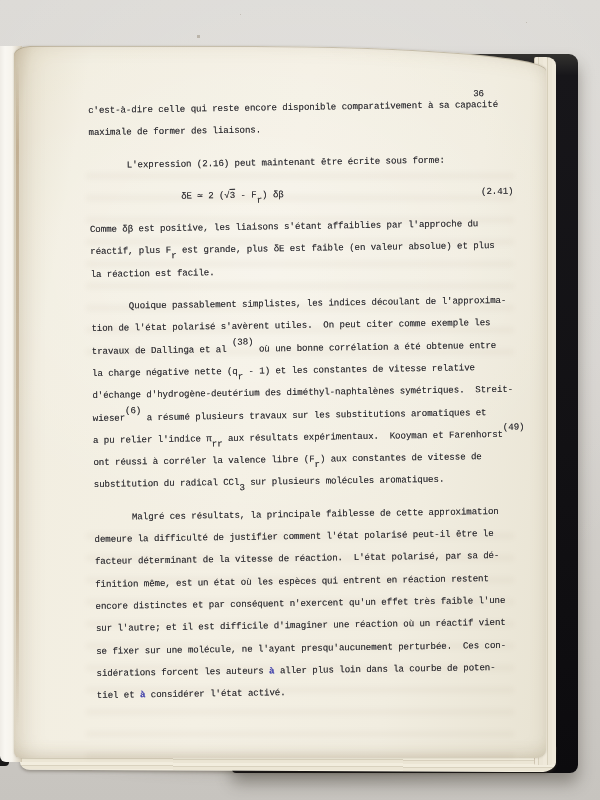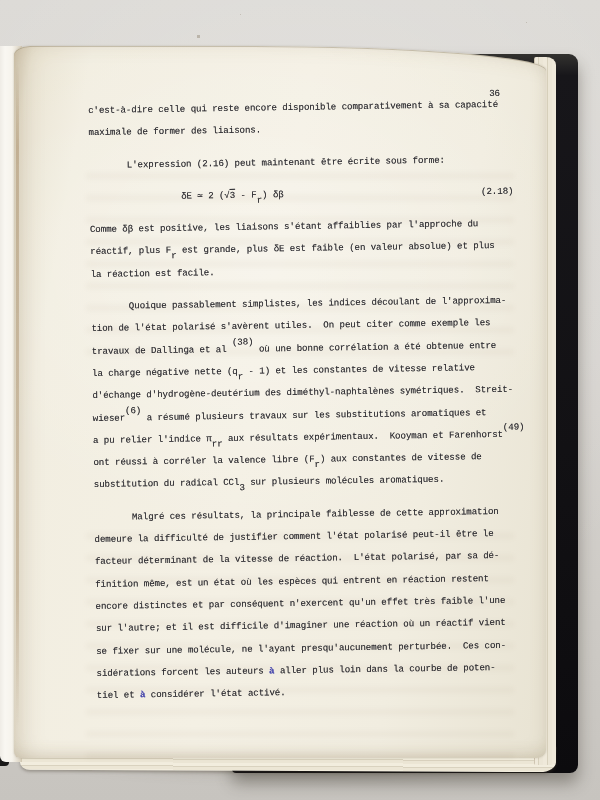--- a/index.html
+++ b/index.html
@@ -96,21 +96,21 @@
   }
   .line{white-space:pre;}
   .para{margin-top:10px;}
   .para:first-of-type{margin-top:0;}
   .eqrow{display:flex;justify-content:space-between;}
   .sup{display:inline-block;transform:translateY(-32%);text-align:center;}
   .sub{display:inline-block;transform:translateY(24%);}
   .ov{text-decoration:overline;}
   .ink-blue{color:var(--blue);font-weight:bold;text-shadow:0 0 .5px rgba(74,74,174,.6);}
   .pagenum{
-    position:absolute;top:-6px;right:12px;line-height:11px;
+    position:absolute;top:-6px;right:28px;line-height:11px;
   }
 </style>
 </head>
 <body>
 
 <div class="wall">
   <div class="specks"></div>
 </div>
 <div class="floor-shadow"></div>
 <div class="cover"></div>
@@ -129,21 +129,21 @@
 
   <div class="para">
         <div class="line">c'est-à-dire celle qui reste encore disponible comparativement à sa capacité</div>
         <div class="line">maximale de former des liaisons.</div>
       </div>
       <div class="para">
         <div class="line">       L'expression (2.16) peut maintenant être écrite sous forme:</div>
       </div>
       <div class="para eqrow">
         <span class="line">                 δE ≃ 2 (√<span class="ov">3</span> - F<span class="sub">r</span>) δβ</span>
-        <span class="line">(2.18)</span>
+        <span class="line">(2.41)</span>
       </div>
       <div class="para">
         <div class="line">Comme δβ est positive, les liaisons s'étant affaiblies par l'approche du</div>
         <div class="line">réactif, plus F<span class="sub">r</span> est grande, plus δE est faible (en valeur absolue) et plus</div>
         <div class="line">la réaction est facile.</div>
       </div>
       <div class="para">
         <div class="line">       Quoique passablement simplistes, les indices découlant de l'approxima-</div>
         <div class="line">tion de l'état polarisé s'avèrent utiles.  On peut citer comme exemple les</div>
         <div class="line">travaux de Dallinga et al <span class="sup">(38)</span> où une bonne corrélation a été obtenue entre</div>

